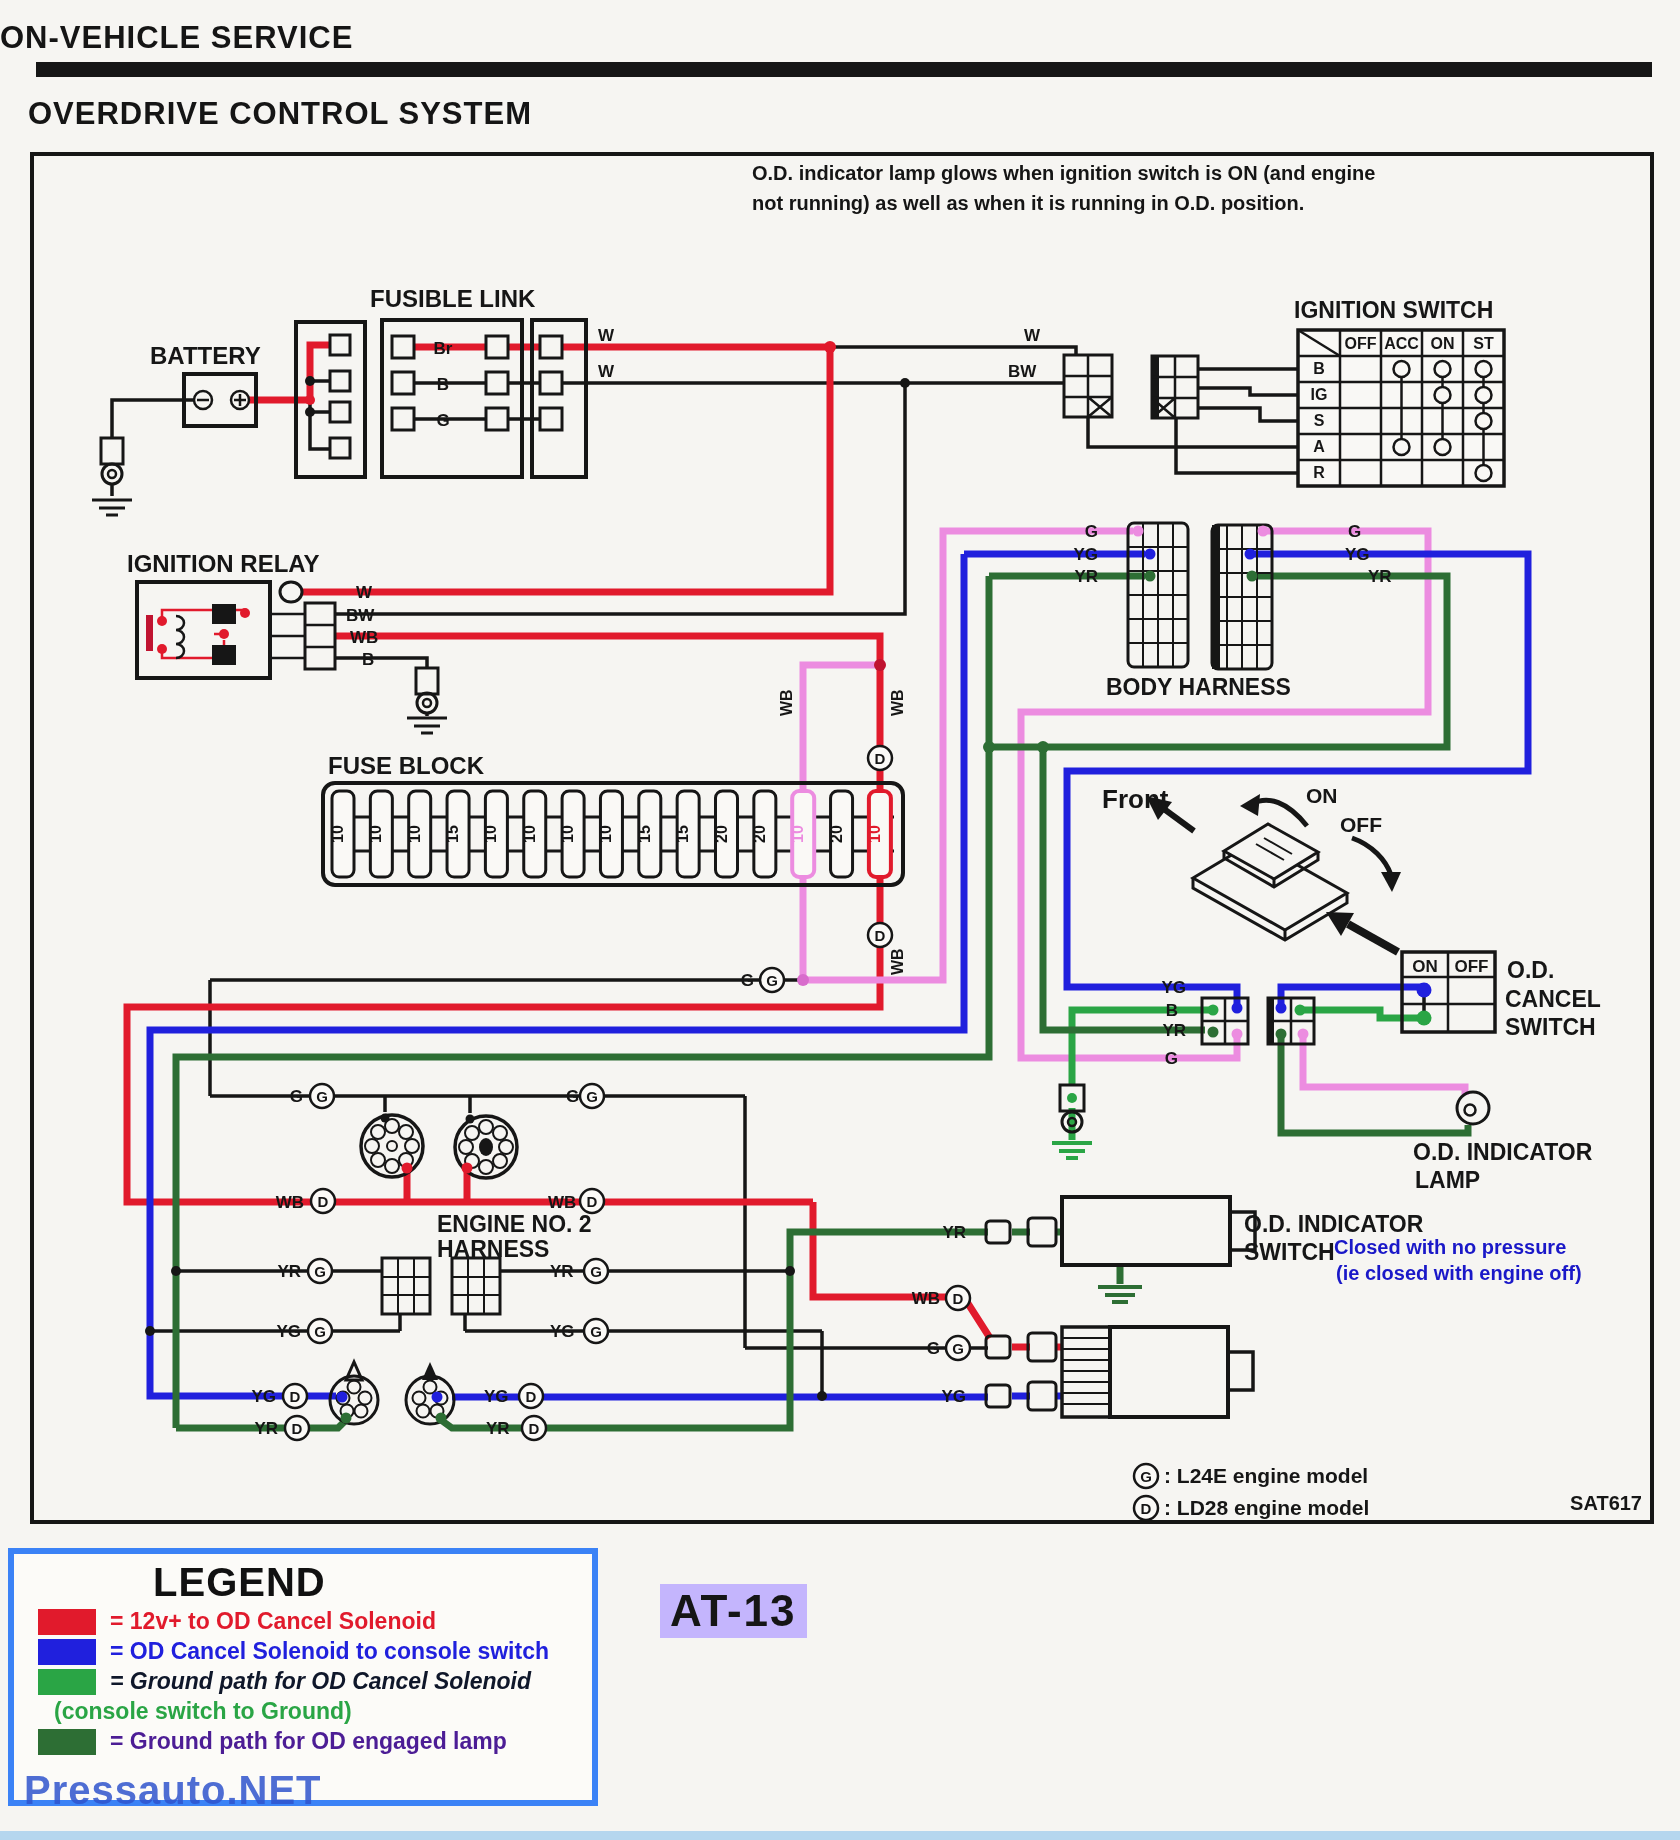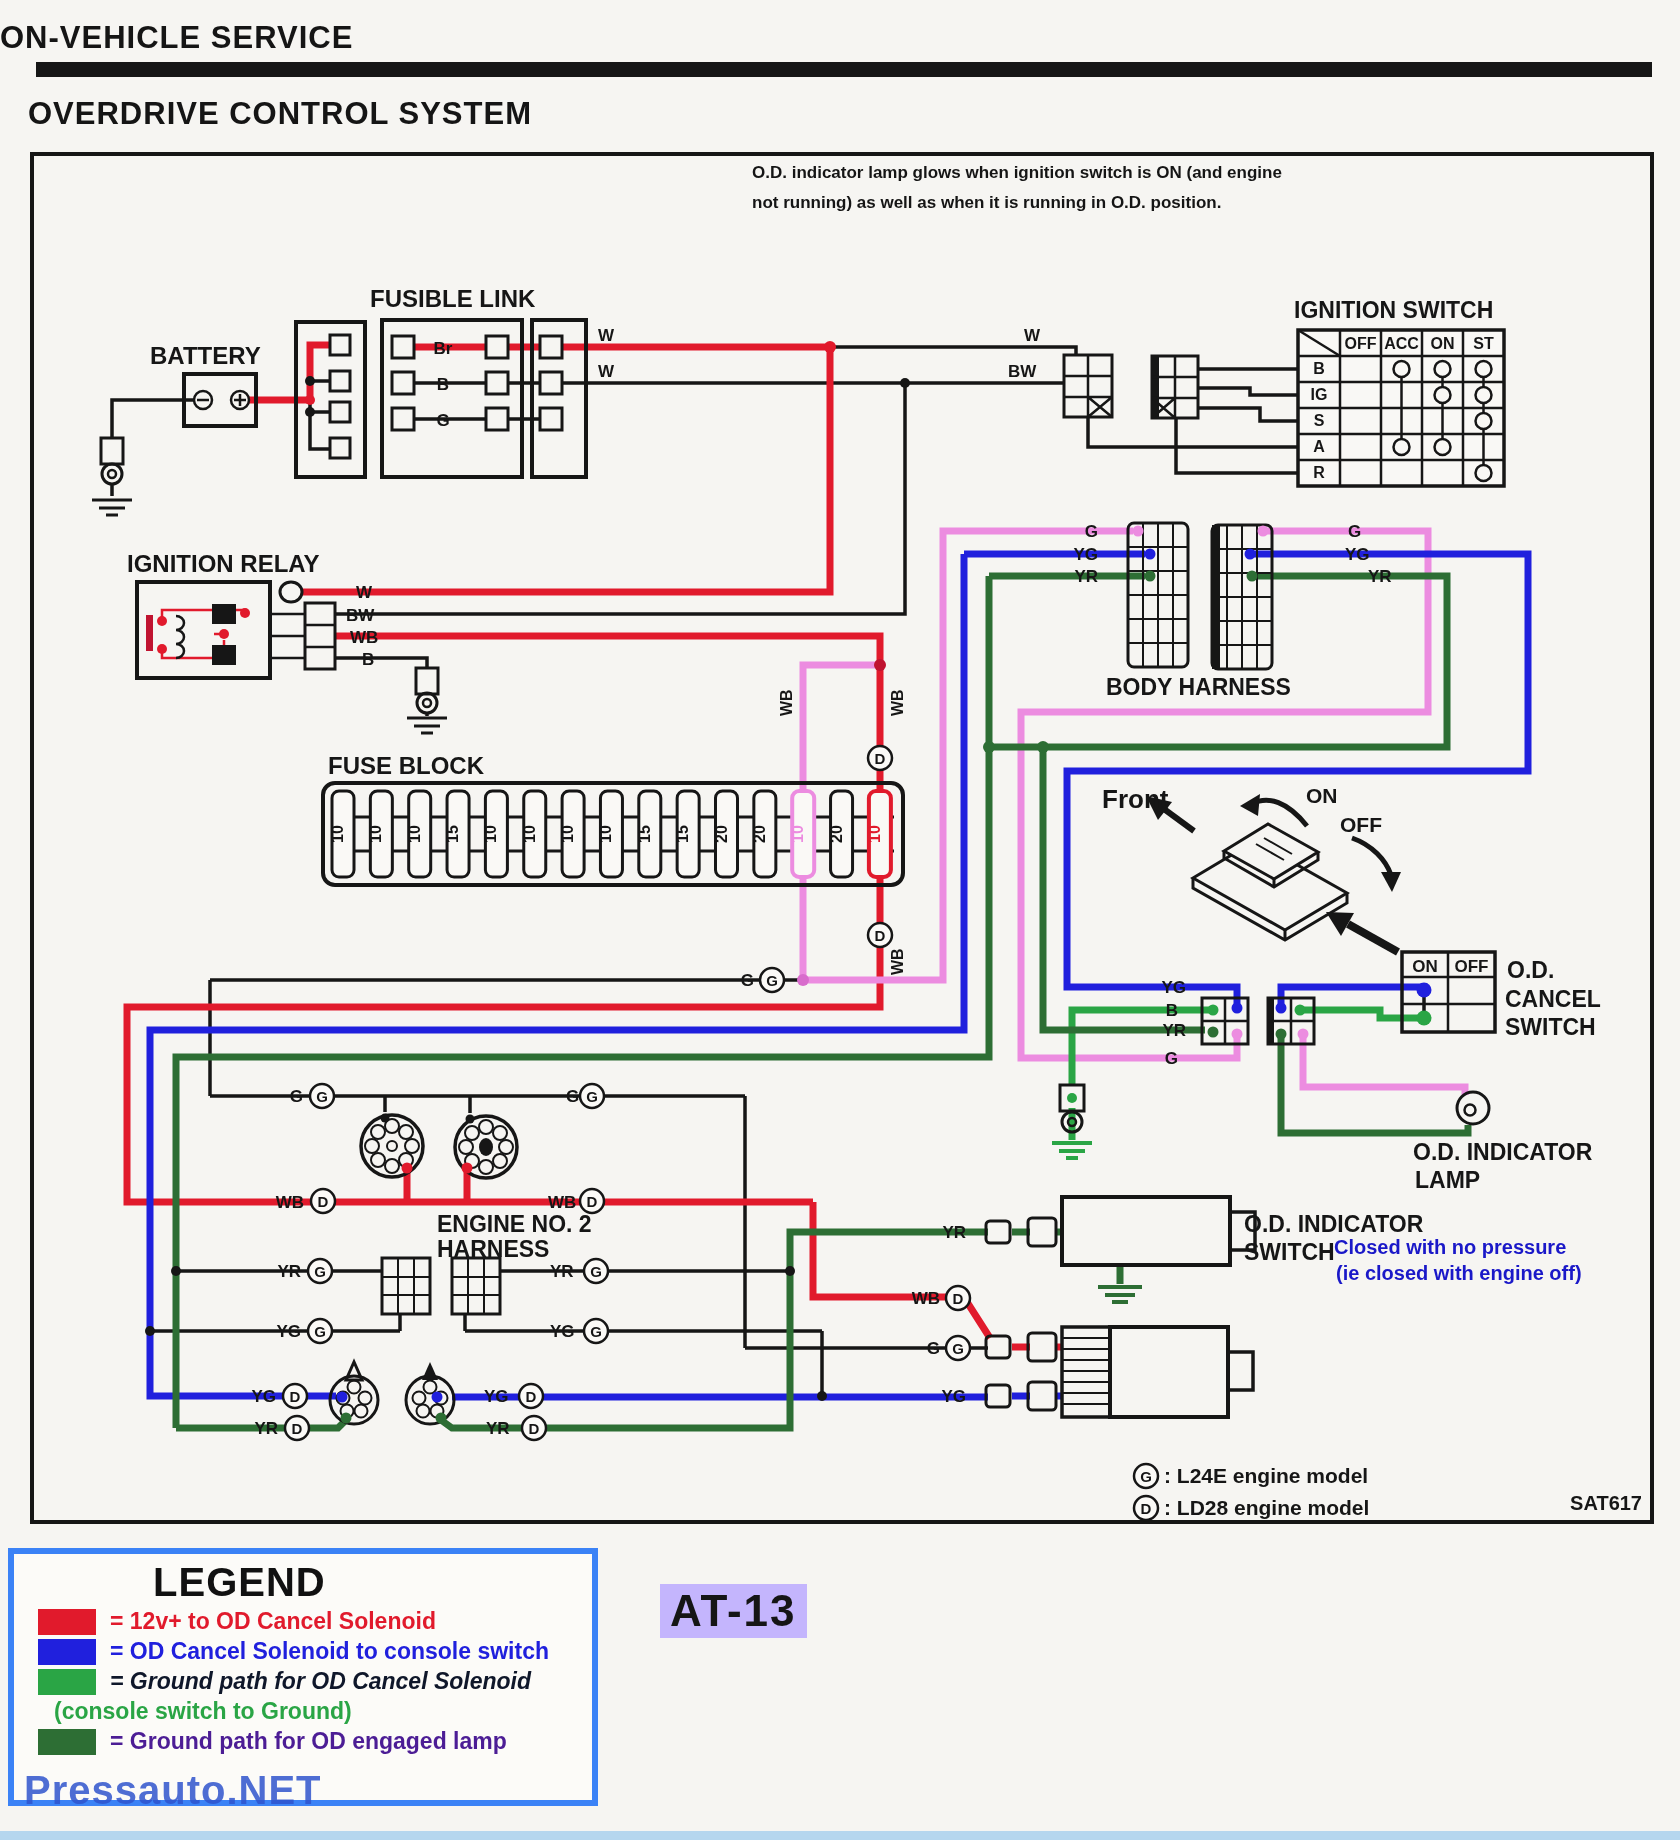--- a/index.html
+++ b/index.html
@@ -3,21 +3,21 @@
 <meta charset="utf-8">
 <style>
   html,body{margin:0;padding:0;background:#ffffff;}
   #page{position:relative;width:1680px;height:1840px;background:#f6f5f2;overflow:hidden;
         font-family:"Liberation Sans",sans-serif;color:#151515;}
   .abs{position:absolute;}
   #header-title{top:20px;left:0;width:1540px;text-align:left;font-size:31px;font-weight:bold;letter-spacing:1px;}
   #header-bar{top:62px;left:36px;width:1616px;height:15px;background:#161616;}
   #section-title{top:96px;left:28px;font-size:31px;font-weight:bold;letter-spacing:1px;}
   #diagram-border{top:152px;left:30px;width:1616px;height:1364px;border:4px solid #161616;background:transparent;}
-  #note{top:158px;left:752px;width:660px;font-size:17px;font-weight:bold;line-height:30px;}
+  #note{top:158px;left:752px;width:660px;font-size:20px;font-weight:bold;line-height:30px;}
   #diagram-svg{top:0;left:0;}
   #legend-box{top:1548px;left:8px;width:578px;height:246px;border:6px solid #3b82f6;background:#fcfbf8;}
   #legend-title{margin:6px 0 2px 0;width:78%;text-align:center;font-size:40px;font-weight:bold;letter-spacing:1px;color:#111;}
   .legend-row{display:flex;align-items:center;margin:3px 0 3px 24px;}
   .legend-row.gap{margin-top:40px;}
   .legend-swatch{width:58px;height:26px;margin-right:14px;flex:0 0 auto;}
   .legend-text{font-size:23px;font-weight:bold;white-space:nowrap;}
   .legend-sub{margin-left:40px;font-size:23px;font-weight:bold;}
   #page-num{top:1584px;left:660px;font-size:44px;font-weight:bold;letter-spacing:2px;background:#c4b5fd;padding:2px 10px;}
   #watermark{top:1768px;left:24px;font-size:40px;font-weight:bold;color:rgba(47,84,205,0.85);letter-spacing:1px;}

